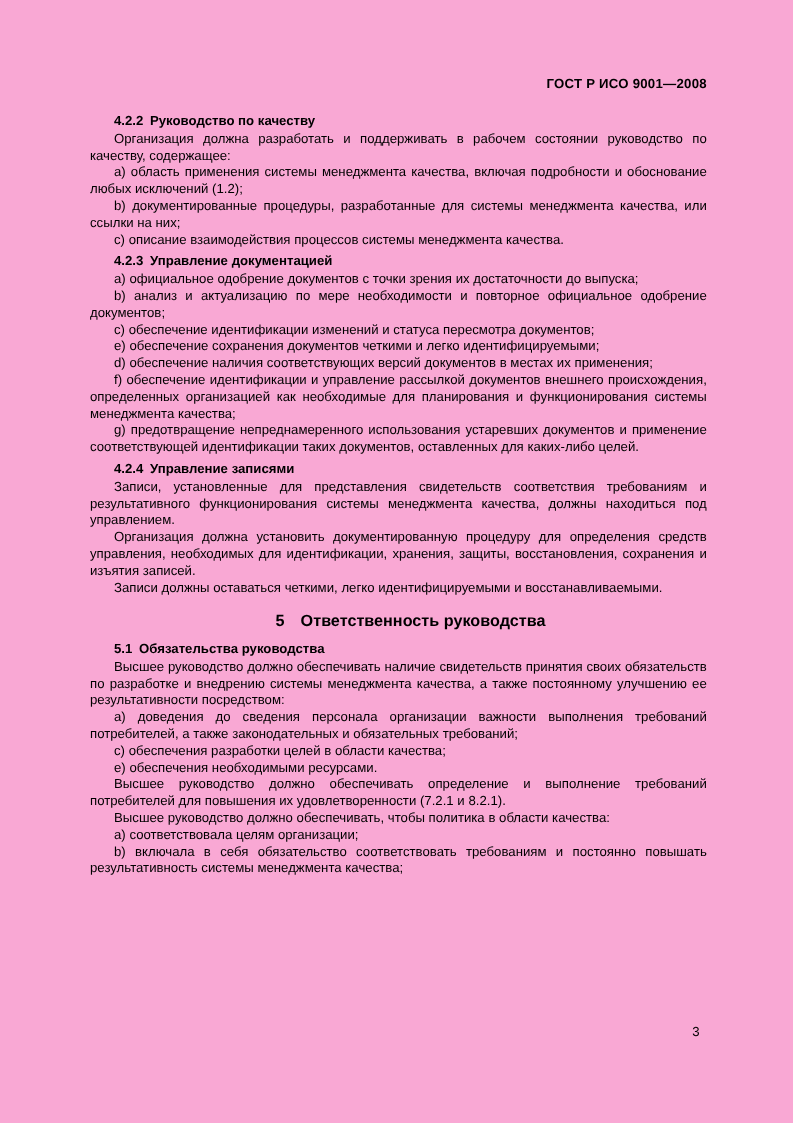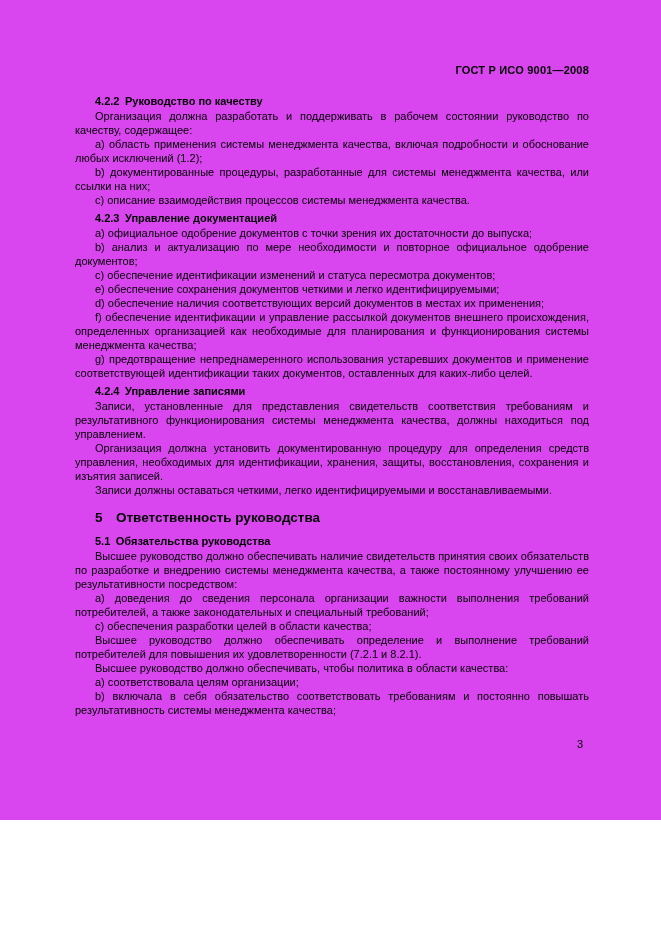--- a/index.html
+++ b/index.html
@@ -1,20 +1,20 @@
 <!DOCTYPE html>
 <html lang="ru"><head>
 <meta charset="utf-8">
 <style>
   * { box-sizing: border-box; }
   html, body { margin: 0; padding: 0; background: #ffffff; }
   .page {
     width: 661px;
-    height: 820px;
-    background: #d946ef;
+    height: 936px;
+    background: #f9a8d4;
     position: relative;
     overflow: hidden;
     font-family: "Liberation Sans", sans-serif;
     color: #000000;
   }
   .header {
     position: absolute;
     top: 64px;
     left: 75px;
     right: 72px;
@@ -38,21 +38,21 @@
   .li { text-indent: 20px; }
   .h3 {
     font-weight: bold;
     text-indent: 20px;
     text-align: left;
     margin: 4px 0 1px 0;
   }
   .h2 {
     font-weight: bold;
     text-indent: 20px;
-    text-align: left;
+    text-align: center;
     font-size: 13.5px;
     line-height: 16px;
     margin: 13px 0 8px 0;
   }
   .footer {
     position: absolute;
     right: 78px;
     bottom: 70px;
     font-size: 11px;
   }
@@ -77,22 +77,23 @@
       <div class="block li">d) обеспечение наличия соответствующих версий документов в местах их применения;</div>
       <div class="block li">f) обеспечение идентификации и управление рассылкой документов внешнего происхождения, определенных организацией как необходимые для планирования и функционирования системы менеджмента качества;</div>
       <div class="block li">g) предотвращение непреднамеренного использования устаревших документов и применение соответствующей идентификации таких документов, оставленных для каких-либо целей.</div>
       <div class="block h3">4.2.4 Управление записями</div>
       <div class="block p">Записи, установленные для представления свидетельств соответствия требованиям и результативного функционирования системы менеджмента качества, должны находиться под управлением.</div>
       <div class="block p">Организация должна установить документированную процедуру для определения средств управления, необходимых для идентификации, хранения, защиты, восстановления, сохранения и изъятия записей.</div>
       <div class="block p">Записи должны оставаться четкими, легко идентифицируемыми и восстанавливаемыми.</div>
       <div class="block h2">5 Ответственность руководства</div>
       <div class="block h3">5.1 Обязательства руководства</div>
       <div class="block p">Высшее руководство должно обеспечивать наличие свидетельств принятия своих обязательств по разработке и внедрению системы менеджмента качества, а также постоянному улучшению ее результативности посредством:</div>
-      <div class="block li">a) доведения до сведения персонала организации важности выполнения требований потребителей, а также законодательных и специальный требований;</div>
+      <div class="block li">a) доведения до сведения персонала организации важности выполнения требований потребителей, а также законодательных и обязательных требований;</div>
       <div class="block li">c) обеспечения разработки целей в области качества;</div>
+      <div class="block li">e) обеспечения необходимыми ресурсами.</div>
       <div class="block p">Высшее руководство должно обеспечивать определение и выполнение требований потребителей для повышения их удовлетворенности (7.2.1 и 8.2.1).</div>
       <div class="block p">Высшее руководство должно обеспечивать, чтобы политика в области качества:</div>
       <div class="block li">a) соответствовала целям организации;</div>
       <div class="block li">b) включала в себя обязательство соответствовать требованиям и постоянно повышать результативность системы менеджмента качества;</div>
     </div>
 
   <div class="footer">3</div>
 </div>
 
 </body></html>

